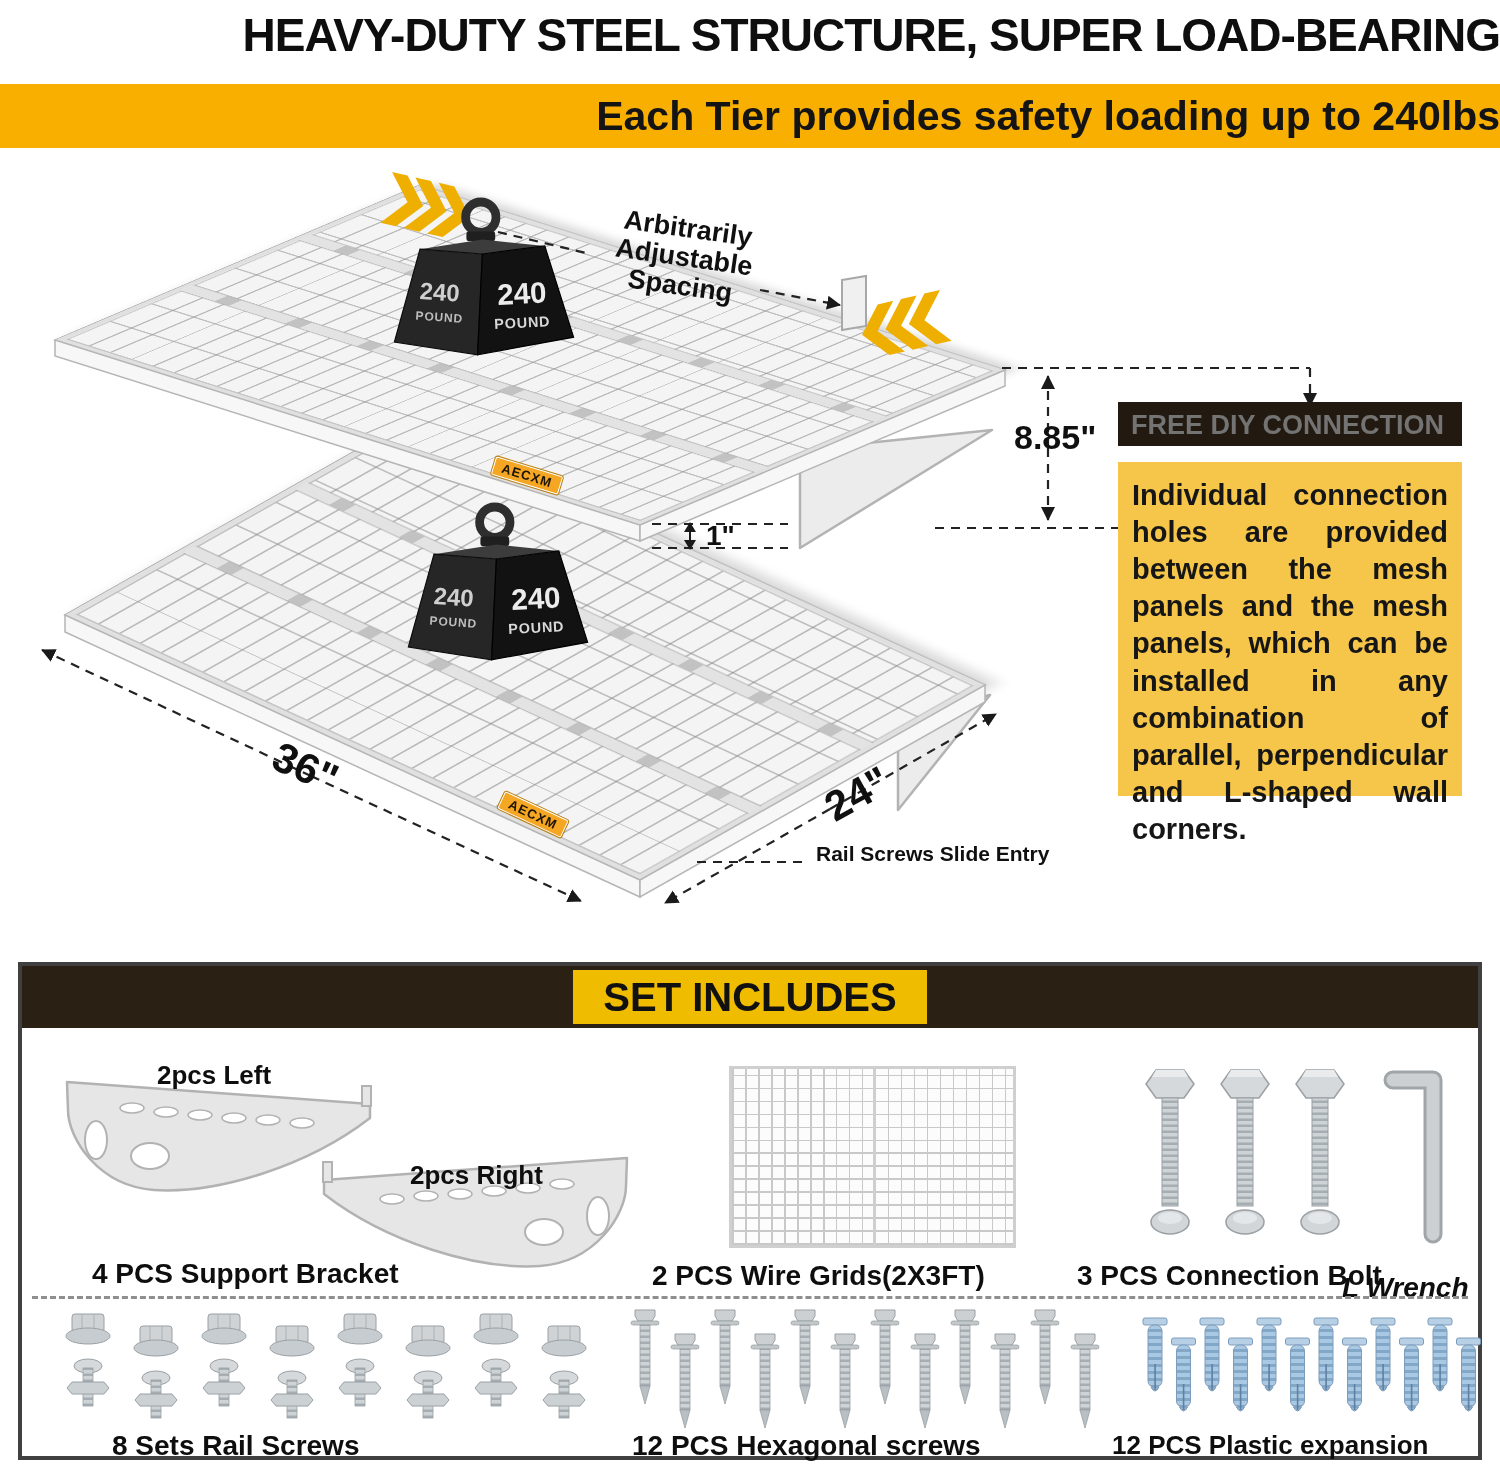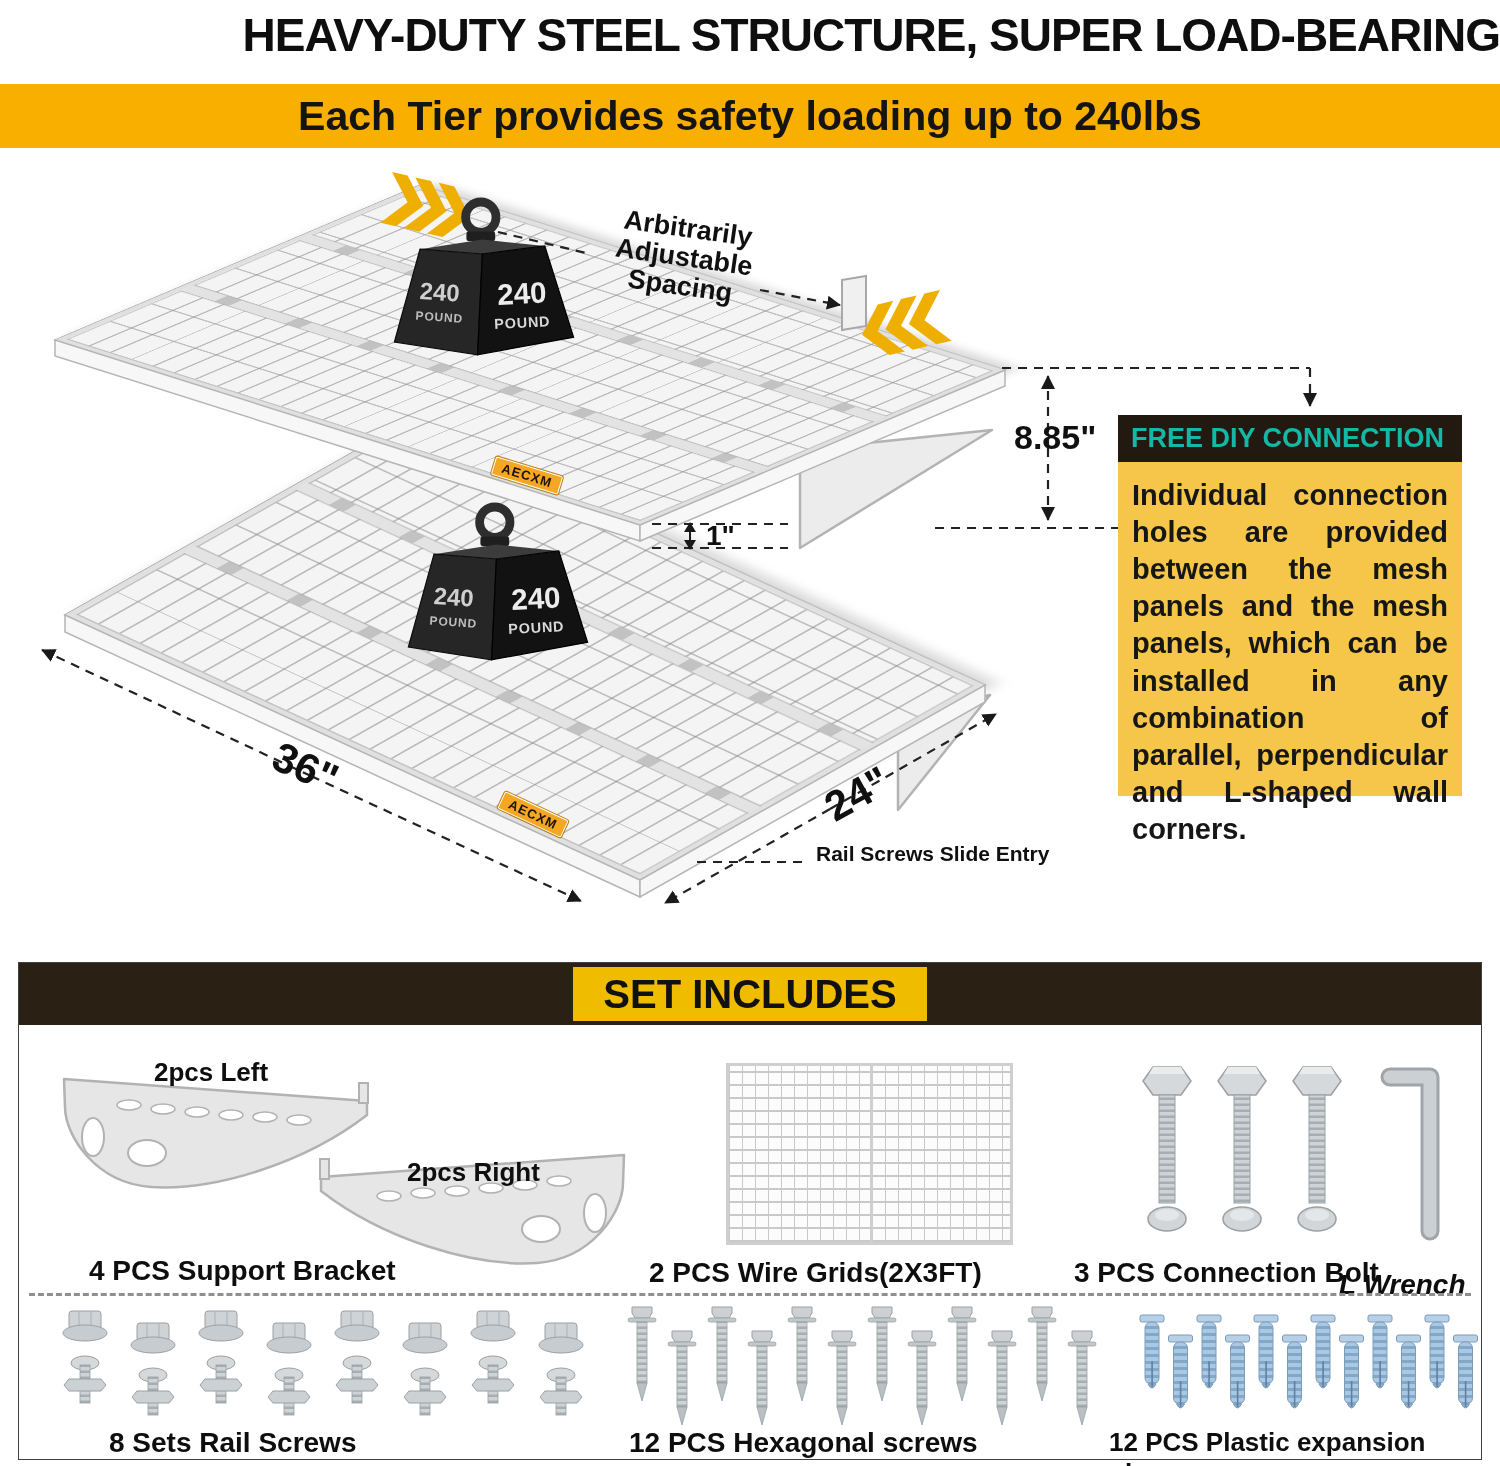--- a/index.html
+++ b/index.html
@@ -5,21 +5,21 @@
   * { margin:0; padding:0; box-sizing:border-box; }
   body { background:#ffffff; }
   .page { position:relative; width:1500px; height:1466px; background:#fff;
           font-family:"Liberation Sans", sans-serif; overflow:hidden; color:#111; }
 
   .title { position:absolute; top:8px; left:0; width:100%; text-align:right;
            font-size:46px; font-weight:800; letter-spacing:-1px; color:#0e0e0e; }
 
   .banner { position:absolute; top:84px; left:0; width:100%; height:64px;
             background:#F8AF00; color:#141414; font-size:41px; font-weight:700;
-            text-align:center; line-height:64px; }
+            text-align:right; line-height:64px; }
 
   .scene { position:absolute; top:150px; left:0; width:1500px; height:812px; }
   .scene svg.underlay { position:absolute; left:0; top:0; z-index:0; }
   .scene svg.overlay  { position:absolute; left:0; top:0; z-index:3; pointer-events:none; }
 
   .shelf { position:absolute; width:660px; height:400px; transform-origin:0 0;
            background:
              repeating-linear-gradient(90deg, rgba(140,140,140,.55) 0 2px, transparent 2px 24px),
              repeating-linear-gradient(180deg, rgba(140,140,140,.5) 0 2px, transparent 2px 46px),
              #f4f4f4;
@@ -43,29 +43,29 @@
   .lbl-36   { left:272px;  top:594px; font-size:42px; transform:rotate(24deg); }
   .lbl-24   { left:824px;  top:620px; font-size:42px; transform:rotate(-29deg); }
   .lbl-rail { left:816px;  top:692px; font-size:21px; }
 
   .tag { position:absolute; z-index:5; background:#F5A623; color:#1d1405;
          font-size:13px; font-weight:700; letter-spacing:1px; padding:1px 8px;
          border:1px solid #fff; outline:1px solid #b97f10; border-radius:2px; }
   .tag1 { left:492px; top:316px; transform:rotate(17deg); }
   .tag2 { left:498px; top:655px; transform:rotate(25deg); }
 
-  .callout-header { position:absolute; left:1118px; top:415px; width:344px; height:60px;
-                    background:#221A10; color:#14b8a6; font-size:27px; font-weight:700;
+  .callout-header { position:absolute; left:1118px; top:402px; width:344px; height:44px;
+                    background:#221A10; color:#737373; font-size:27px; font-weight:700;
                     line-height:47px; padding-left:13px; z-index:6; }
   .callout-body { position:absolute; left:1118px; top:462px; width:344px; height:334px;
                   background:#F5C64A; color:#161616; font-size:29px; font-weight:700;
                   line-height:1.28; text-align:justify; padding:15px 14px; z-index:6; }
 
   .set { position:absolute; left:18px; top:962px; width:1464px; height:498px;
-         background:#fff; border:1px solid #404040; }
+         background:#fff; border:4px solid #404040; }
   .set-header { height:62px; background:#2B2014; display:flex; align-items:center; justify-content:center; }
   .set-badge  { background:#F0BC00; color:#111; font-size:40px; font-weight:800;
                 line-height:54px; padding:0 30px; }
   .set-body { position:relative; height:434px; }
   .set-divider { position:absolute; left:10px; right:10px; top:268px;
                  border-top:3px dashed #8f8f8f; z-index:1; }
   .cap { position:absolute; font-weight:700; font-size:28px; color:#0e0e0e; text-align:left; }
   .cap-sm { font-size:26px; }
   .part { position:absolute; }
 

